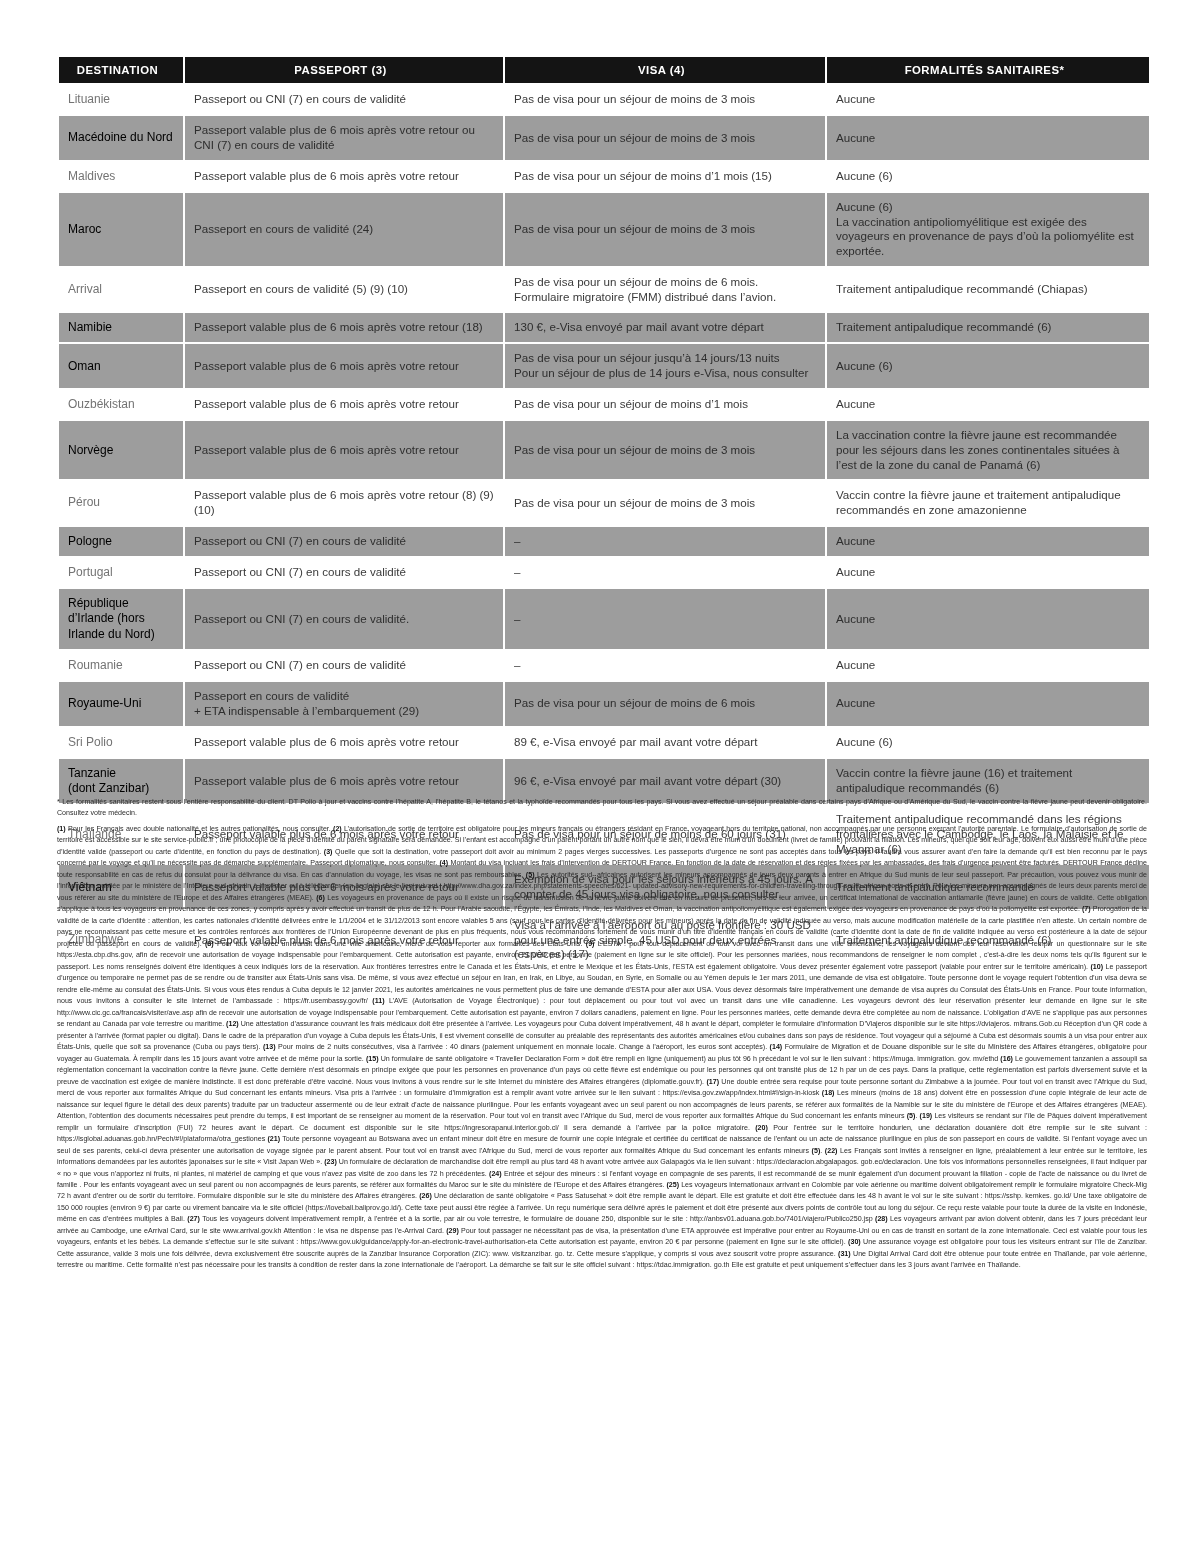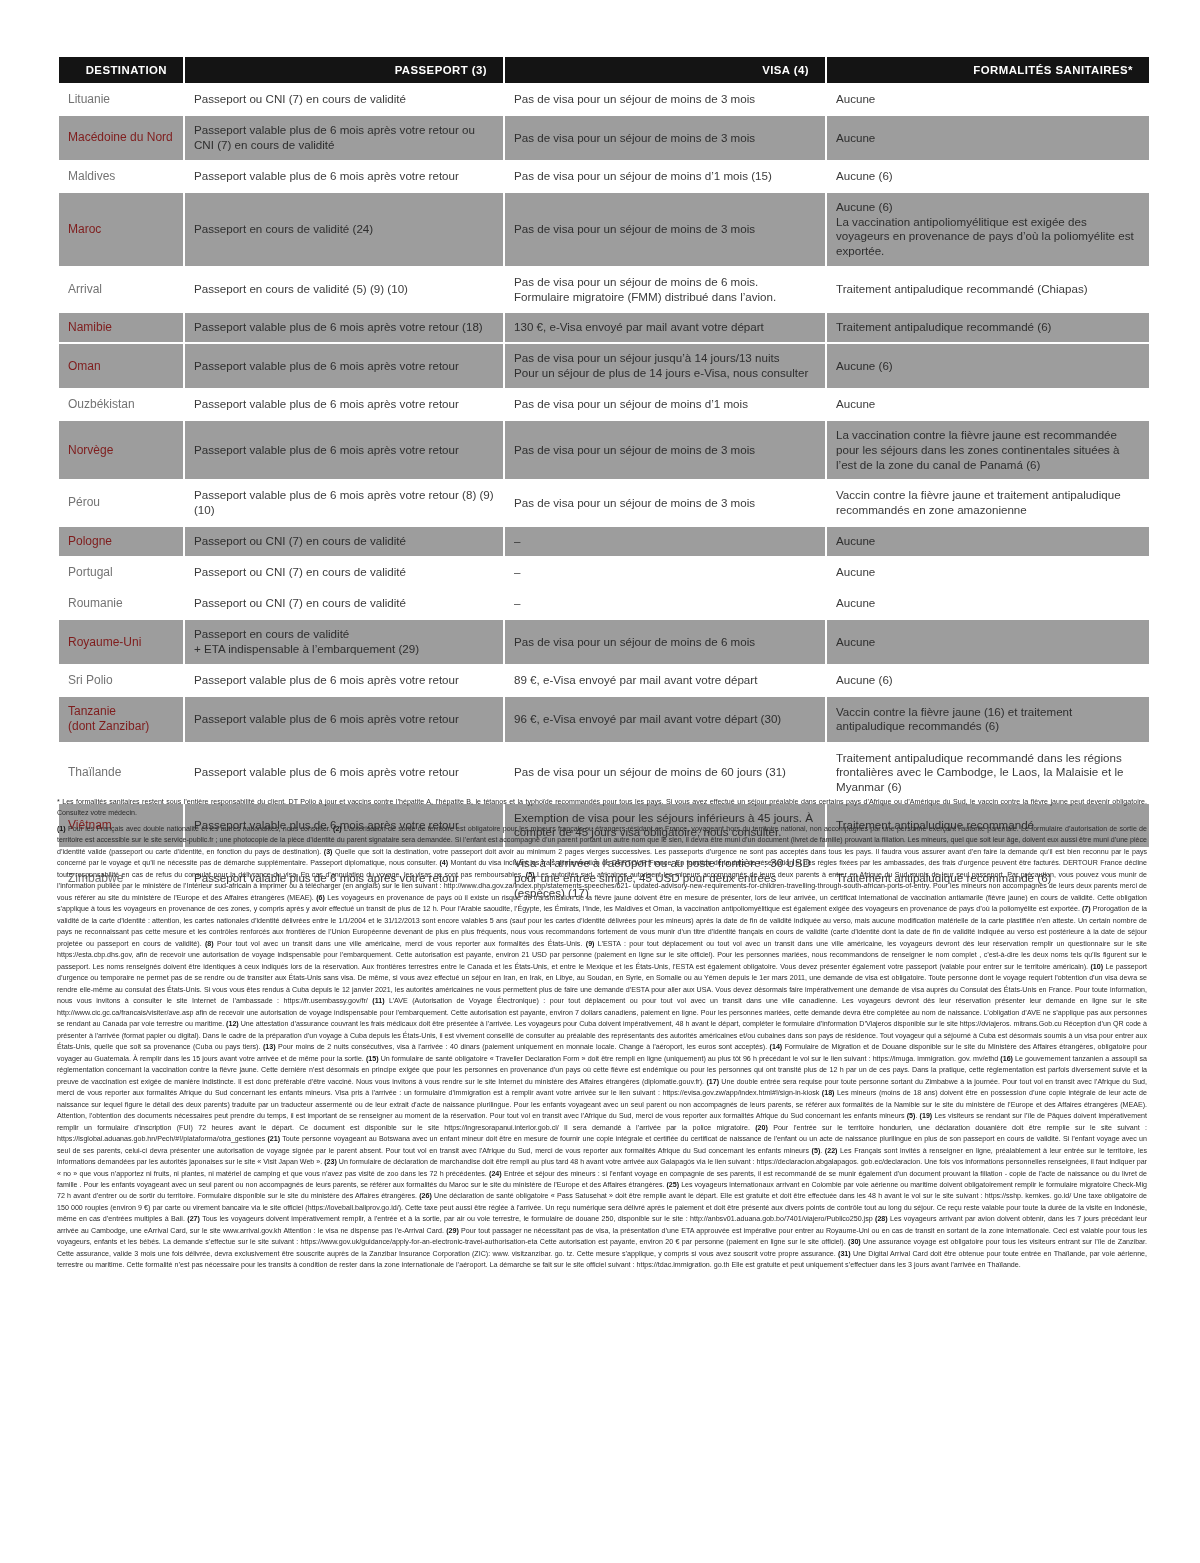--- a/index.html
+++ b/index.html
@@ -24,21 +24,21 @@
   table.formalities col.c-pass{width:318px;}
   table.formalities col.c-visa{width:320px;}
   table.formalities col.c-form{width:322px;}
 
   thead th{
     background:#141414;
     color:#ffffff;
     font-size:11.4px;
     font-weight:600;
     letter-spacing:.45px;
-    text-align:right;
+    text-align:center;
     padding:7px 16px 7px 9px;
     vertical-align:middle;
     white-space:nowrap;
   }
   thead tr{height:26px;}
 
   tbody td{
     font-size:11.6px;
     line-height:1.27;
     padding:7px 9px 7px 9px;
@@ -47,21 +47,21 @@
     background:#ffffff;
   }
   tbody td.dest{
     color:#737373;
     font-size:12px;
   }
   tbody tr.shaded td{
     background:#9d9d9d;
     color:#2e2e2e;
   }
-  tbody tr.shaded td.dest{color:#7f1d1d;}
+  tbody tr.shaded td.dest{color:#000000;}
 
   
   .notes{
     position:absolute;
     left:57px;
     top:797px;
     width:1090px;
     font-size:7.1px;
     line-height:1.62;
     color:#2b2b2b;
@@ -159,20 +159,26 @@
             <td>Passeport ou CNI (7) en cours de validité</td>
             <td>–</td>
             <td>Aucune</td>
           </tr>
           <tr>
             <td class="dest">Portugal</td>
             <td>Passeport ou CNI (7) en cours de validité</td>
             <td>–</td>
             <td>Aucune</td>
           </tr>
+          <tr class="shaded">
+            <td class="dest">République d’Irlande (hors Irlande du Nord)</td>
+            <td>Passeport ou CNI (7) en cours de validité.</td>
+            <td>–</td>
+            <td>Aucune</td>
+          </tr>
           <tr>
             <td class="dest">Roumanie</td>
             <td>Passeport ou CNI (7) en cours de validité</td>
             <td>–</td>
             <td>Aucune</td>
           </tr>
           <tr class="shaded">
             <td class="dest">Royaume-Uni</td>
             <td>Passeport en cours de validité<br>+ ETA indispensable à l’embarquement (29)</td>
             <td>Pas de visa pour un séjour de moins de 6 mois</td>

